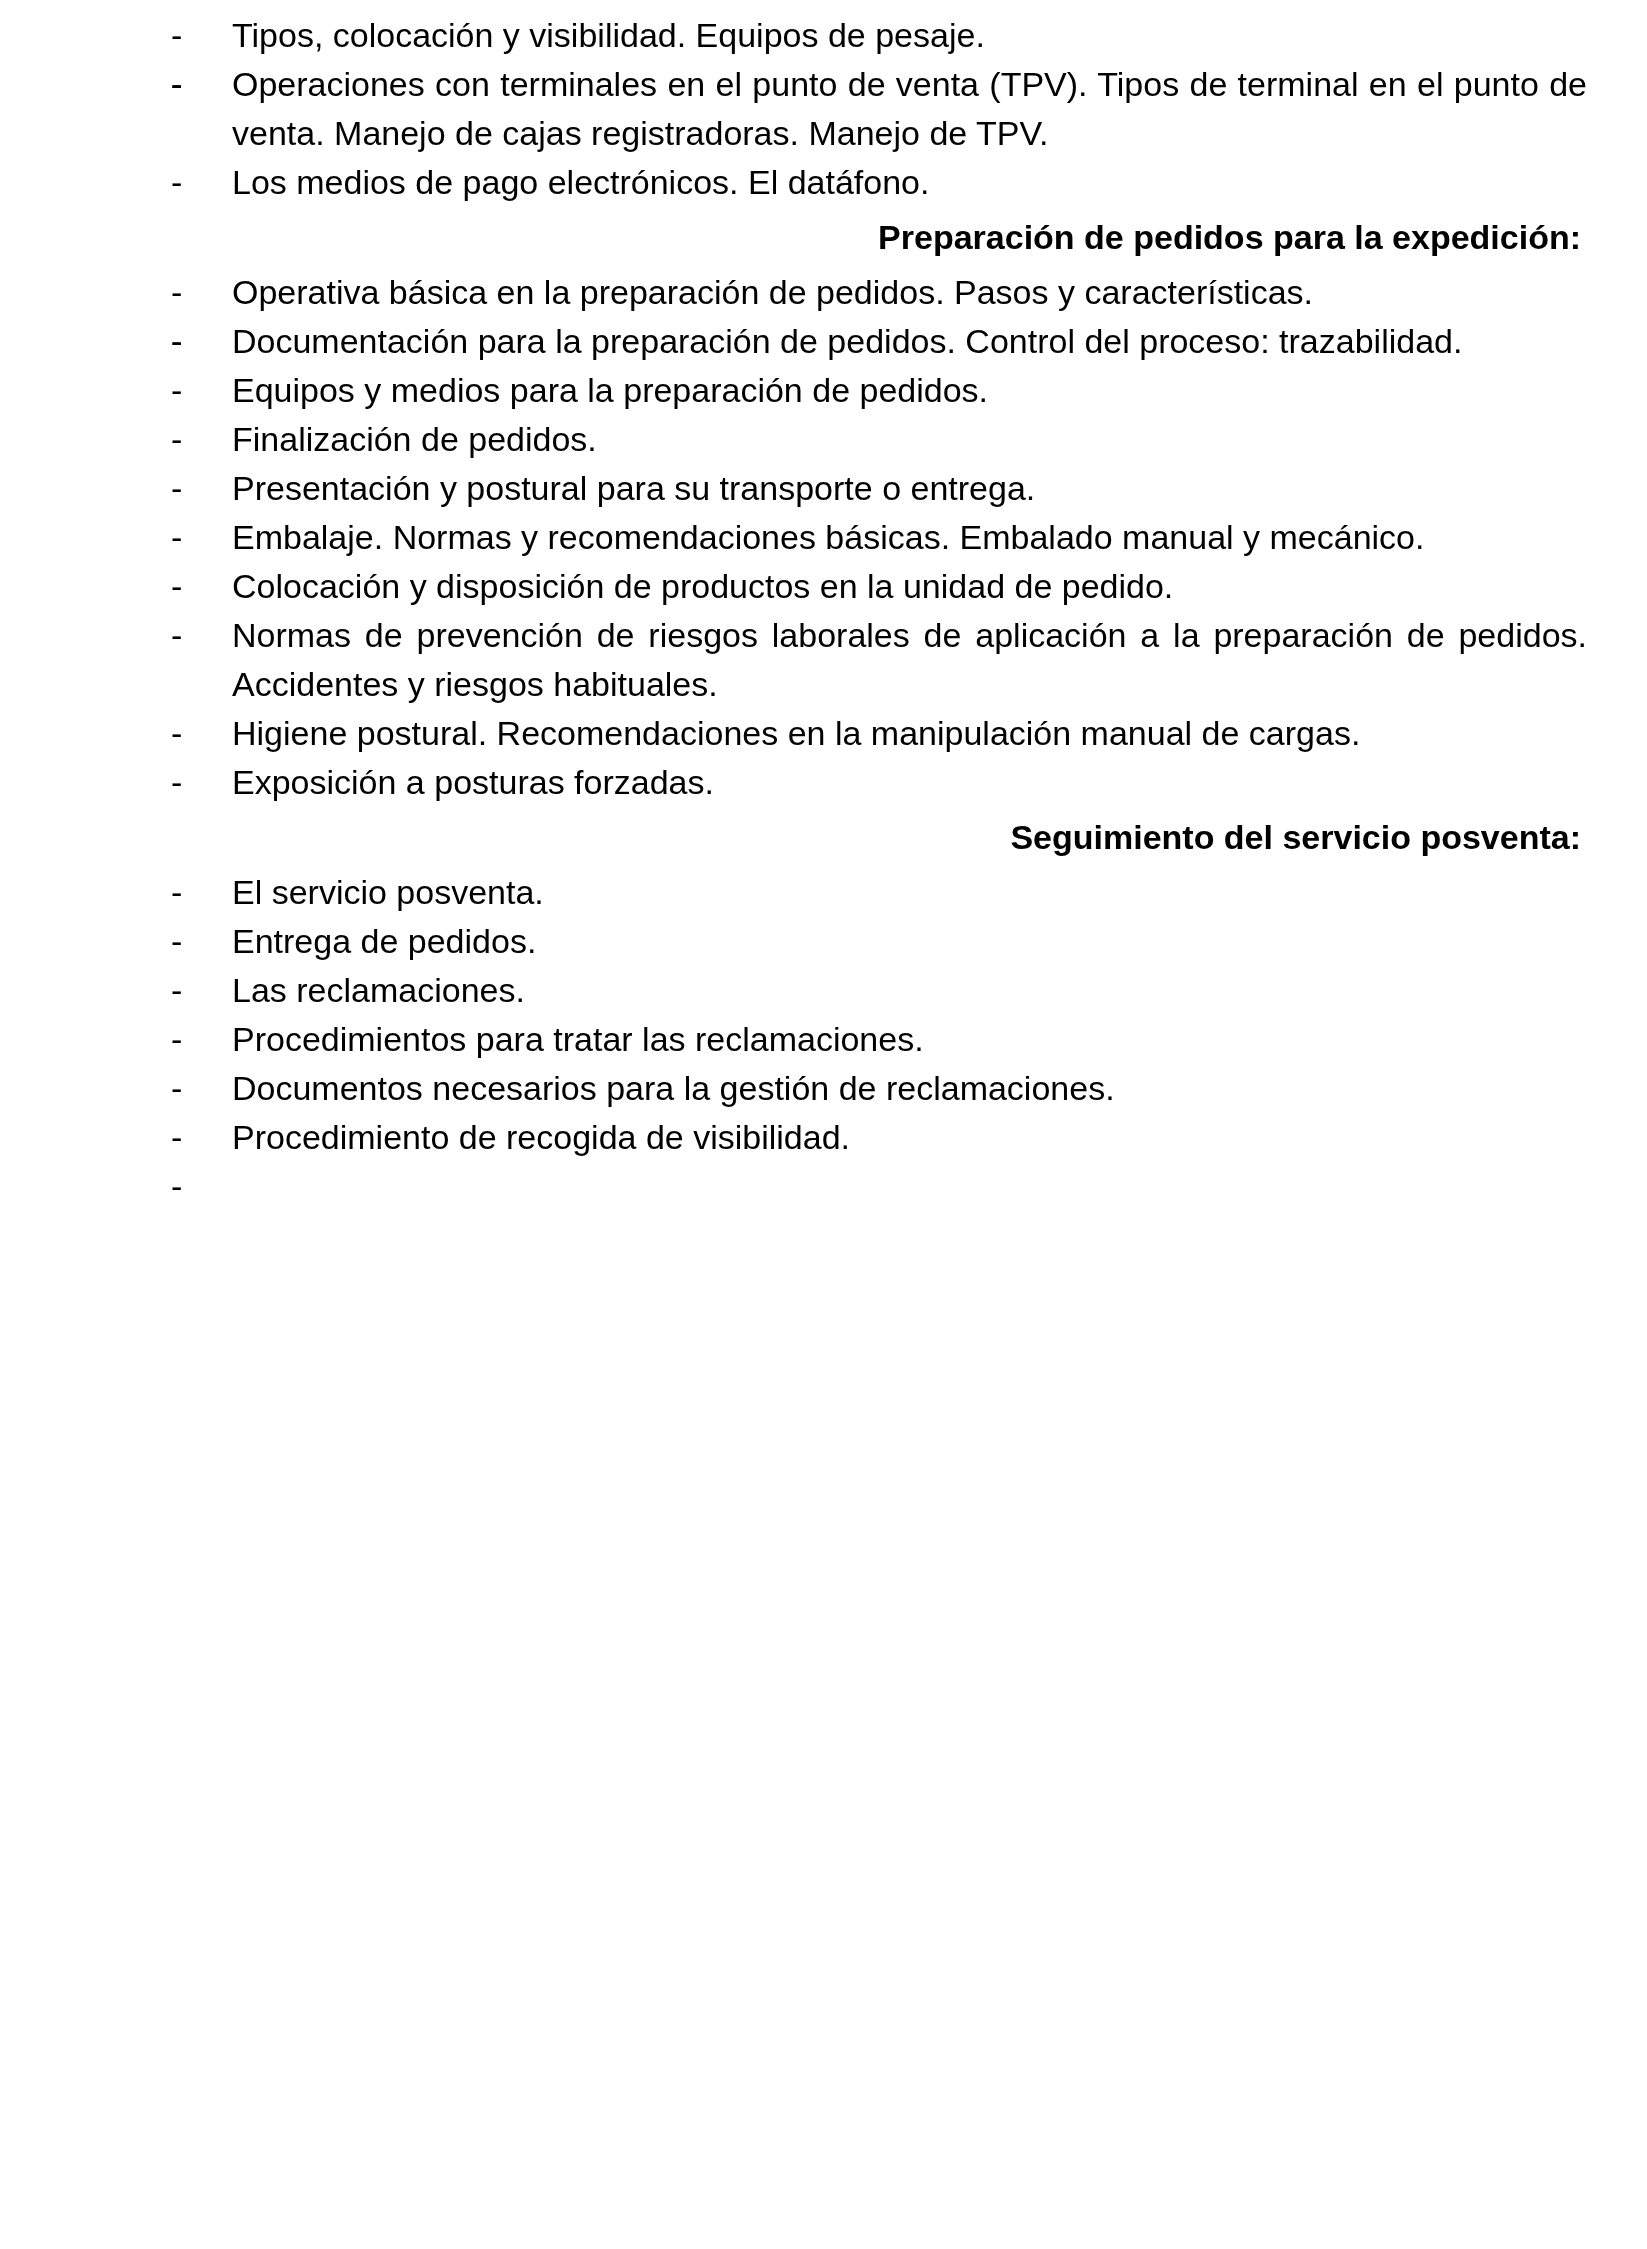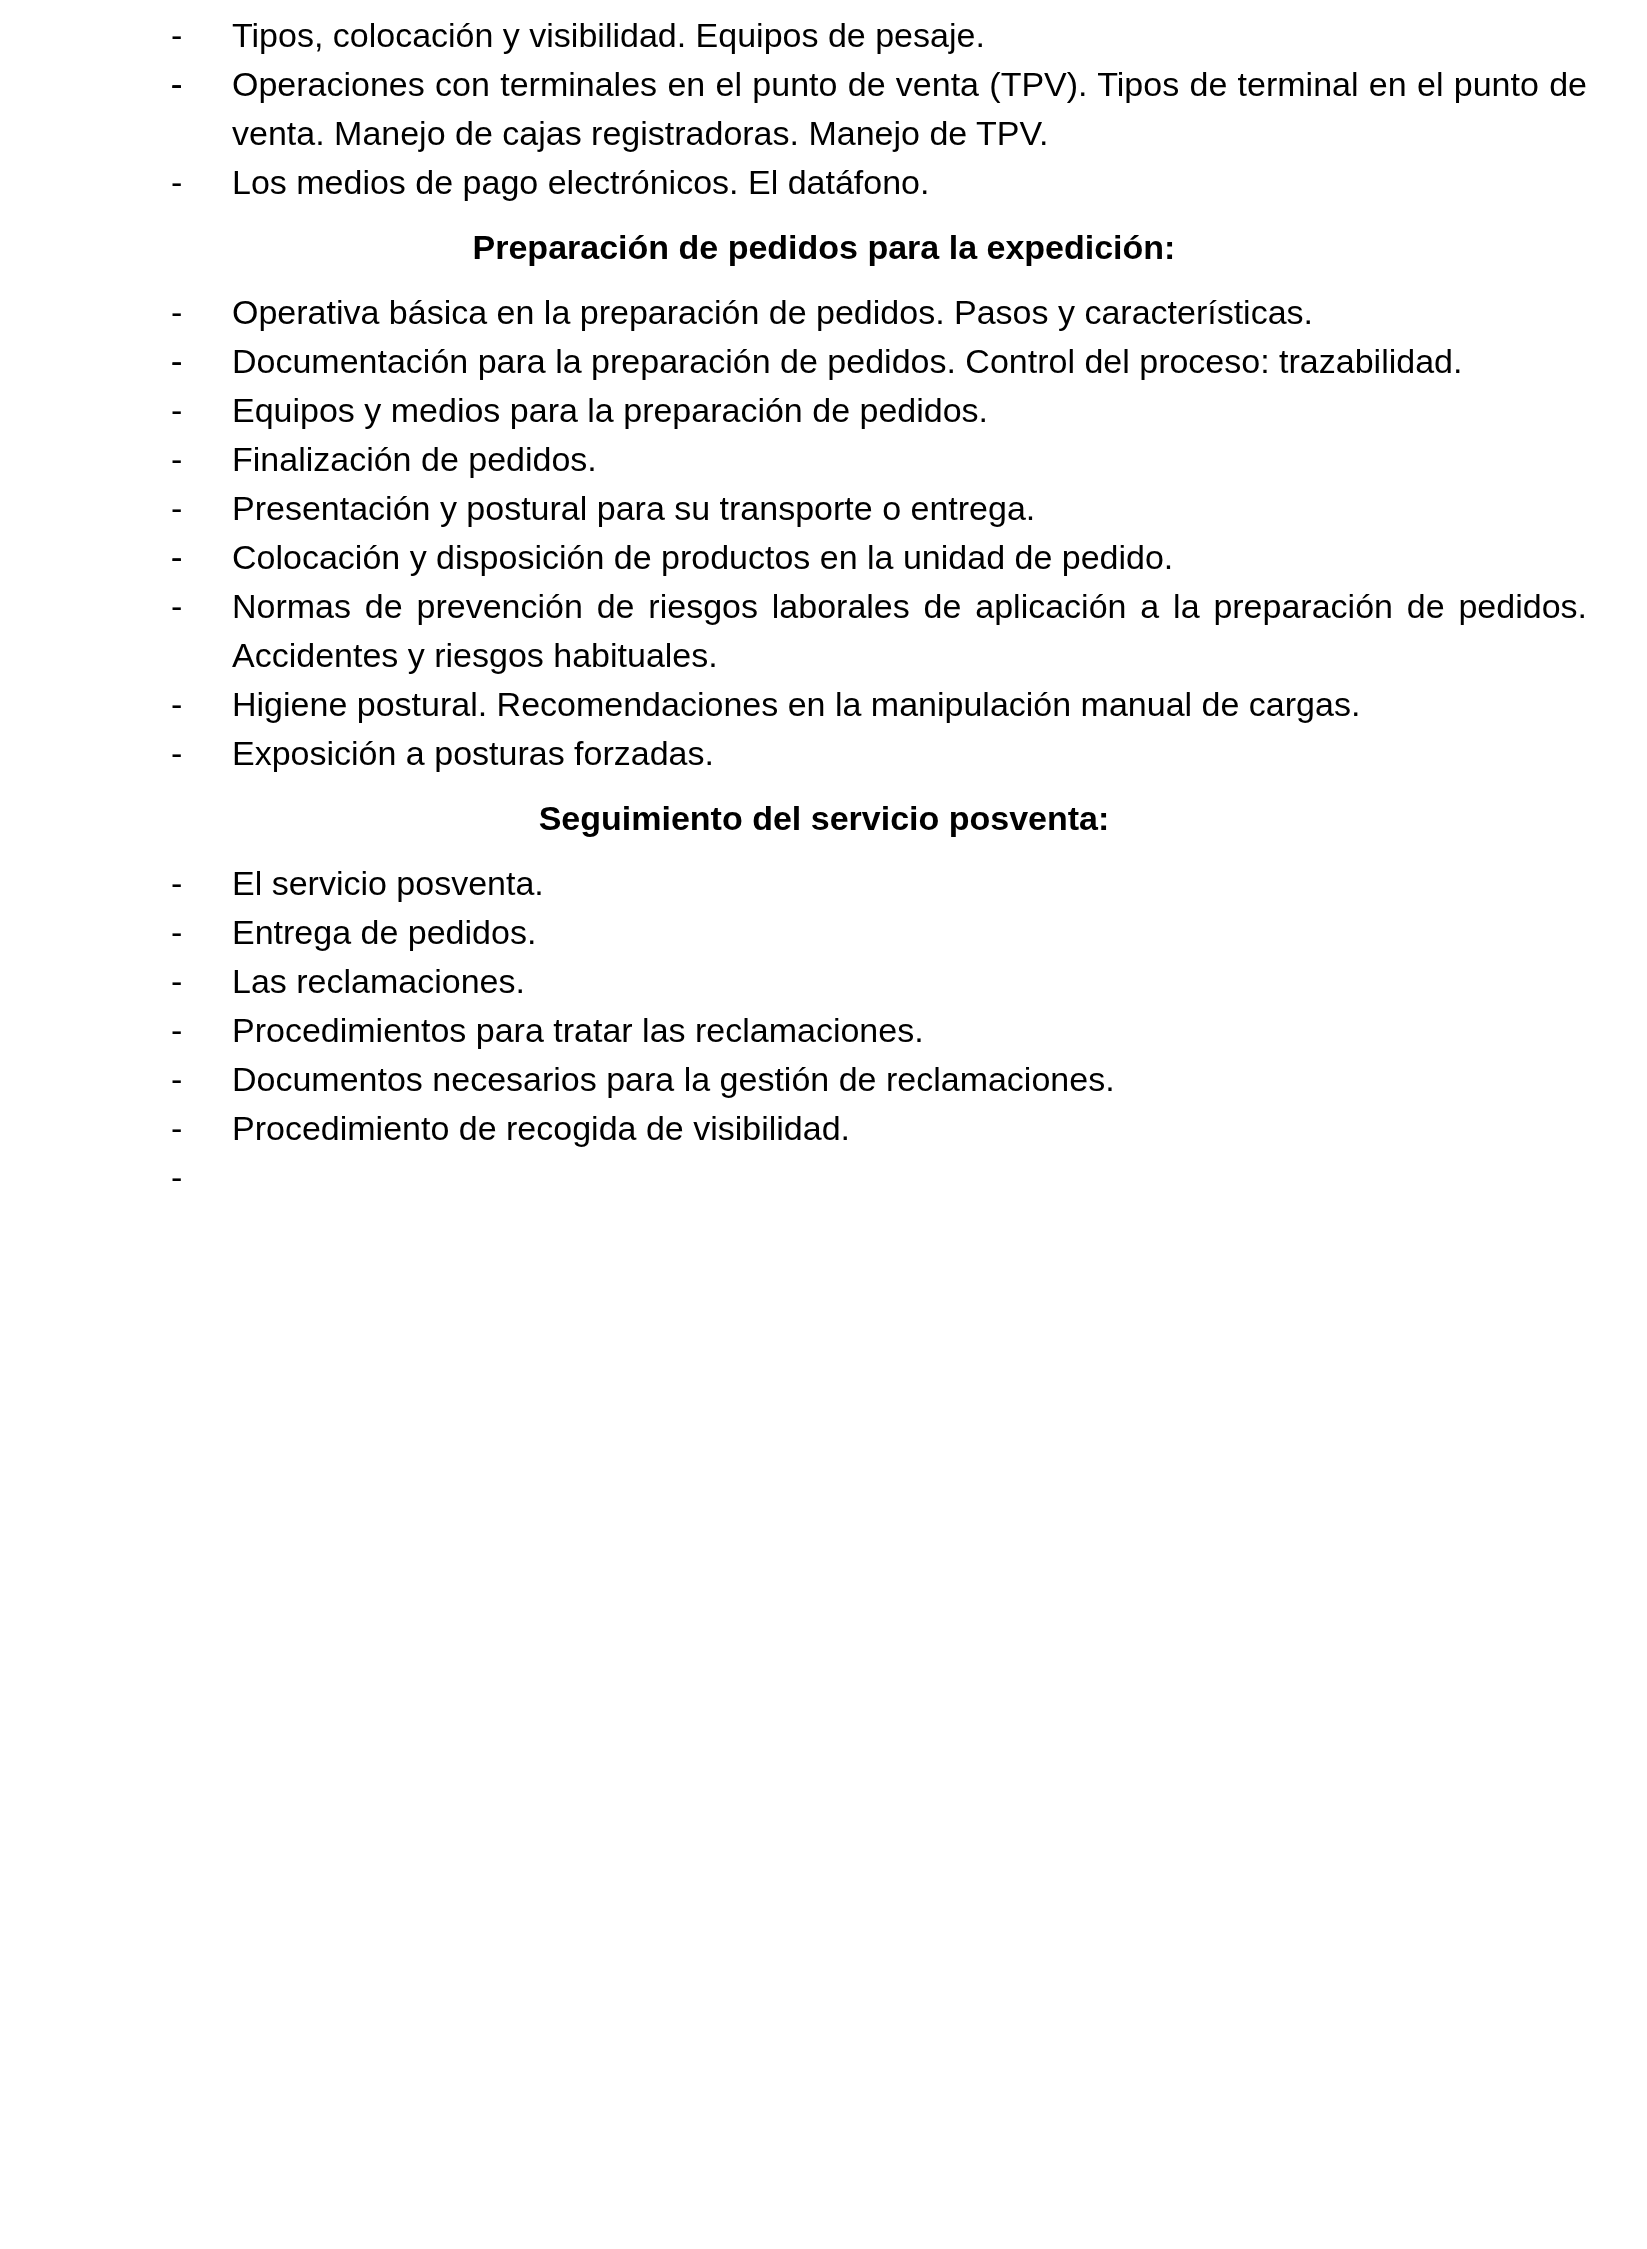--- a/index.html
+++ b/index.html
@@ -14,23 +14,23 @@
     background: #ffffff;
     box-sizing: border-box;
     padding: 10.7px 60px 0 61px;
     font-family: "Liberation Sans", "DejaVu Sans", sans-serif;
     font-size: 34px;
     line-height: 49px;
     color: #000000;
     overflow: hidden;
   }
   .heading {
-    margin: 16px;
+    margin: 6px;
     font-weight: 700;
-    text-align: center;
+    text-align: right;
   }
   .item {
     position: relative;
     margin-left: 110px;   
     padding-left: 61px;   
     text-align: justify;
   }
   .dash {
     position: absolute;
     left: 0;
@@ -94,20 +94,21 @@
     <span class="text"><span>Finalización de pedidos.</span></span>
   </div>
 
   <div class="item">
     <span class="dash">-</span>
     <span class="text"><span>Presentación y postural para su transporte o entrega.</span></span>
   </div>
 
   <div class="item">
     <span class="dash">-</span>
+    <span class="text"><span>Embalaje. Normas y recomendaciones básicas. Embalado manual y mecánico.</span></span>
   </div>
 
   <div class="item">
     <span class="dash">-</span>
     <span class="text"><span>Colocación y disposición de productos en la unidad de pedido.</span></span>
   </div>
 
   <div class="item">
     <span class="dash">-</span>
     <span class="text"><span>Normas de prevención de riesgos laborales de aplicación a la preparación de pedidos. Accidentes y riesgos habituales.</span></span>

